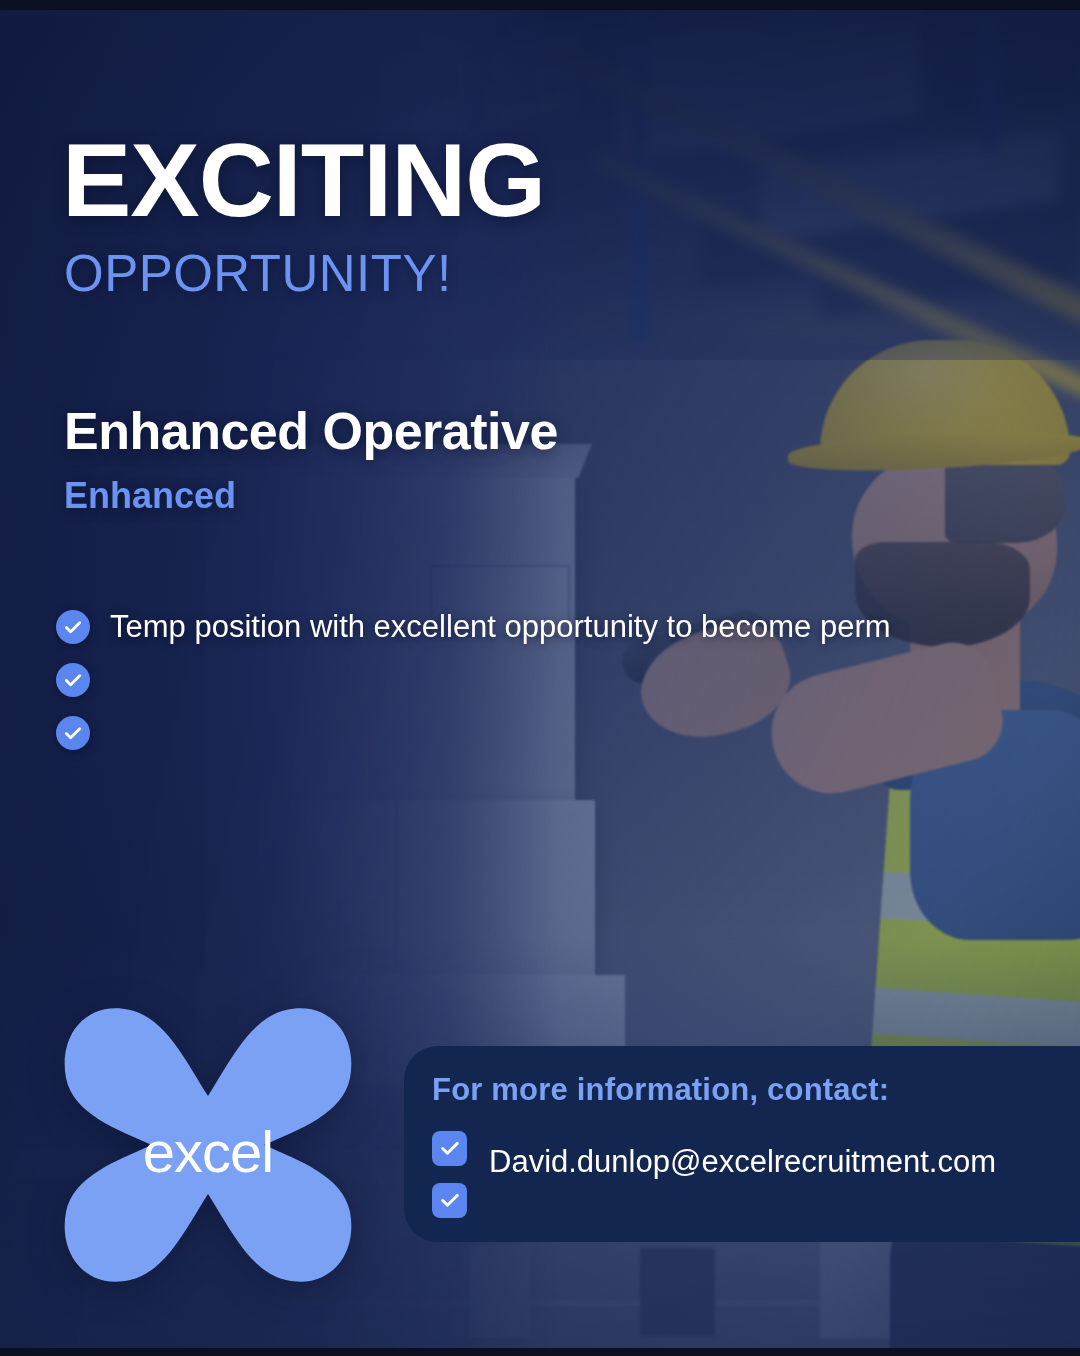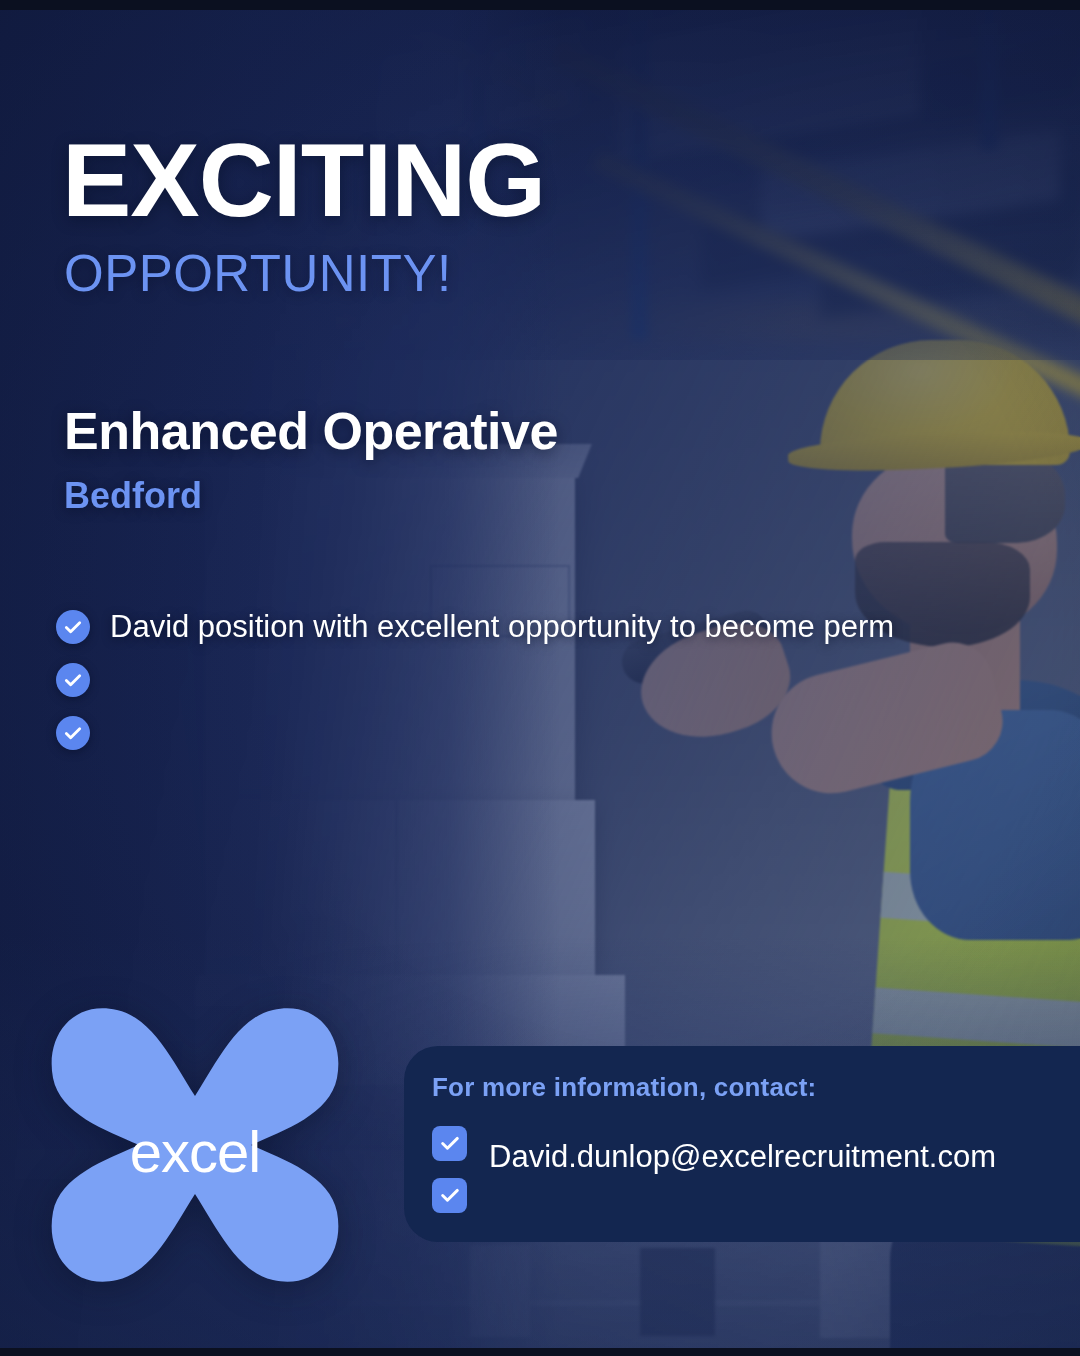--- a/index.html
+++ b/index.html
@@ -229,35 +229,35 @@
     background:#5b86ef;display:flex;align-items:center;justify-content:center;
     box-shadow:0 2px 8px rgba(5,12,36,.5);
   }
   .chk-circle svg{width:20px;height:20px;display:block;}
   .bul-text{
     font-size:31px;line-height:1.15;color:#ffffff;font-weight:400;
     text-shadow:0 2px 10px rgba(4,10,30,.65);white-space:nowrap;
   }
 
   
-  .logo{position:absolute;left:45px;top:1000px;width:300px;height:290px;}
+  .logo{position:absolute;left:58px;top:1000px;width:300px;height:290px;}
   .logo svg{width:100%;height:100%;display:block;filter:drop-shadow(0 6px 18px rgba(5,12,36,.4));}
   .logo-word{
     position:absolute;left:0;top:118px;width:300px;text-align:center;
     font-size:58px;font-weight:400;color:#ffffff;letter-spacing:-1px;
   }
 
   
   .contact{
     position:absolute;left:404px;top:1046px;width:676px;height:196px;
     background:#132650;border-radius:34px 0 0 34px;
     padding:26px 0 0 28px;
   }
   .contact-title{
-    font-size:26px;font-weight:700;color:#7ba1f5;letter-spacing:.2px;margin:0 0 14px 0;
+    font-size:31px;font-weight:700;color:#7ba1f5;letter-spacing:.2px;margin:0 0 14px 0;
   }
   .c-row{display:flex;align-items:center;gap:22px;height:52px;}
   .chk-square{
     flex:0 0 auto;width:35px;height:35px;border-radius:8px;background:#5b86ef;
     display:flex;align-items:center;justify-content:center;
   }
   .chk-square svg{width:22px;height:22px;display:block;}
   .c-text{font-size:31px;color:#ffffff;font-weight:400;white-space:nowrap;margin-top:28px;}
 </style>
 </head>
@@ -335,30 +335,30 @@
   <div class="vig"></div>
   <div class="edge-top"></div>
   <div class="edge-bottom"></div>
 
   <div class="content">
 
     <div class="headline">EXCITING</div>
     <div class="subhead">OPPORTUNITY!</div>
 
     <div class="jobtitle">Enhanced Operative</div>
-    <div class="joblocation">Bedford</div>
+    <div class="joblocation">Enhanced</div>
 
     <div class="bullets">
       <div class="bul-row">
         <span class="chk-circle">
           <svg viewBox="0 0 24 24" fill="none">
               <path d="M4 12.5l5.2 5.2L20 7" stroke="#ffffff" stroke-width="3.4" stroke-linecap="round" stroke-linejoin="round"></path>
             </svg>
         </span>
-        <span class="bul-text">David position with excellent opportunity to become perm</span>
+        <span class="bul-text">Temp position with excellent opportunity to become perm</span>
       </div>
       <div class="bul-row">
         <span class="chk-circle">
           <svg viewBox="0 0 24 24" fill="none">
               <path d="M4 12.5l5.2 5.2L20 7" stroke="#ffffff" stroke-width="3.4" stroke-linecap="round" stroke-linejoin="round"></path>
             </svg>
         </span>
       </div>
       <div class="bul-row">
         <span class="chk-circle">

